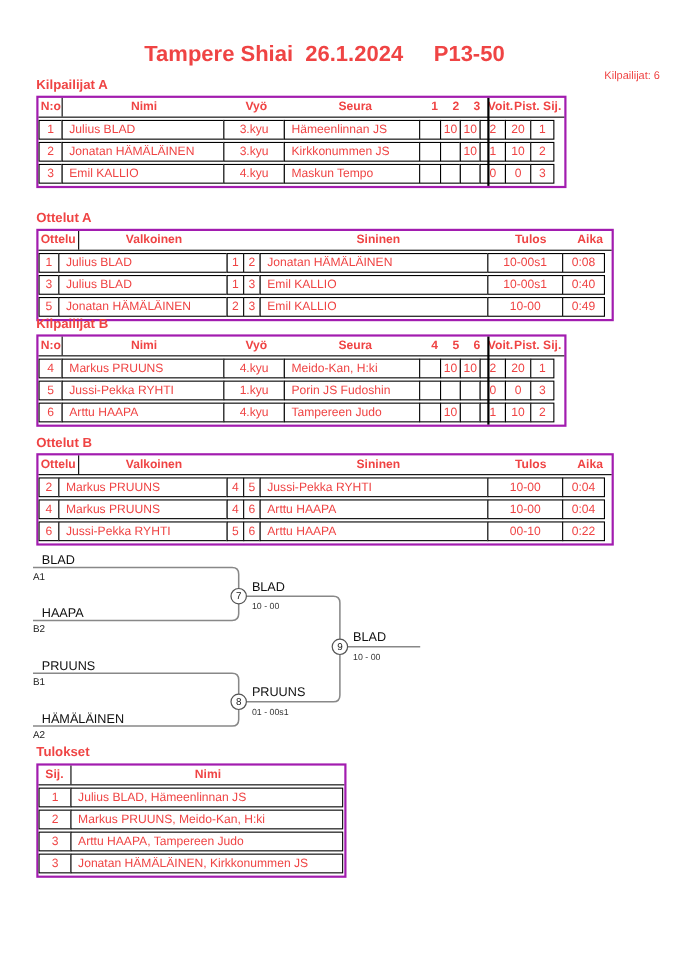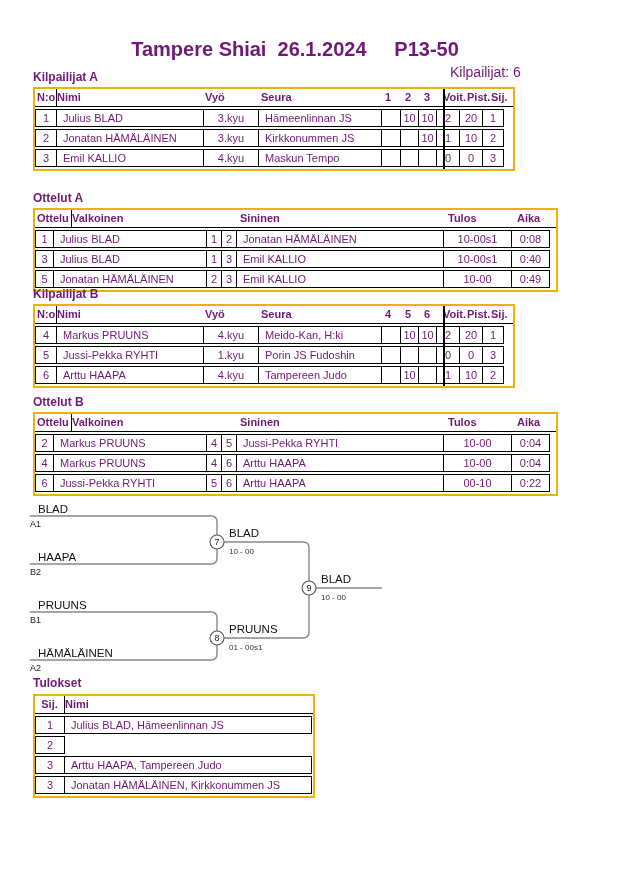--- a/index.html
+++ b/index.html
@@ -1,27 +1,27 @@
 <!DOCTYPE html>
 <html><head>
 <meta charset="utf-8">
 <style>
   html,body{margin:0;padding:0;background:#fff;}
   .page{position:relative;width:630px;height:891px;background:#fff;overflow:hidden;
-        font-family:"Liberation Sans",sans-serif;color:#701a75;}
+        font-family:"Liberation Sans",sans-serif;color:#ef4444;}
   .title{position:absolute;top:38px;left:0;width:590px;text-align:center;
          font-size:20px;font-weight:bold;white-space:pre;}
   .sec-head{position:absolute;left:33px;font-size:12px;font-weight:bold;}
   .w-k{width:410px;} .w-o{width:525px;} .w-t{width:282px;}
-  .kilp-count{position:absolute;top:64px;left:450px;width:150px;text-align:left;font-size:14px;}
-  .tbl{position:absolute;left:33px;border:2px solid #eab308;background:#fff;box-sizing:border-box;}
+  .kilp-count{position:absolute;top:64px;left:450px;width:150px;text-align:right;font-size:10px;}
+  .tbl{position:absolute;left:33px;border:2px solid #a21caf;background:#fff;box-sizing:border-box;}
   .tbl-k{width:482px;} .tbl-o{width:525px;} .tbl-t{width:282px;}
   .hdr{display:flex;border-bottom:1px solid #000;}
   .h{flex:0 0 auto;height:17px;line-height:17px;font-size:11px;font-weight:bold;
-     text-align:left;white-space:nowrap;box-sizing:border-box;}
+     text-align:center;white-space:nowrap;box-sizing:border-box;}
   .hb{border-right:1px solid #000;text-align:left;padding-left:2px;}
   .row{display:flex;margin:2px 0;}
   .c{flex:0 0 auto;border:1px solid #000;height:18px;line-height:16px;font-size:11px;
      text-align:center;white-space:nowrap;overflow:hidden;box-sizing:border-box;background:#fff;}
   .c + .c{margin-left:-1px;}
   .lft{text-align:left;padding-left:6px;}
   
   .k-no{width:22px;} .k-nimi{width:148px;} .k-vyo{width:56px;} .k-seura{width:124px;}
   .k-c1{width:20px;} .k-c2{width:19px;} .k-c3{width:19px;}
   .k-voit{width:24px;} .k-pist{width:24px;} .k-sij{width:22px;}
@@ -274,20 +274,21 @@
     <div class="hdr">
       <span class="h hb th-sij">Sij.</span>
       <span class="h t-nimi">Nimi</span>
     </div>
     <div class="row">
       <span class="c t-sij">1</span>
       <span class="c t-nimi lft">Julius BLAD, Hämeenlinnan JS</span>
     </div>
     <div class="row">
       <span class="c t-sij">2</span>
+      <span class="c t-nimi lft">Markus PRUUNS, Meido-Kan, H:ki</span>
     </div>
     <div class="row">
       <span class="c t-sij">3</span>
       <span class="c t-nimi lft">Arttu HAAPA, Tampereen Judo</span>
     </div>
     <div class="row">
       <span class="c t-sij">3</span>
       <span class="c t-nimi lft">Jonatan HÄMÄLÄINEN, Kirkkonummen JS</span>
     </div>
   </div>

